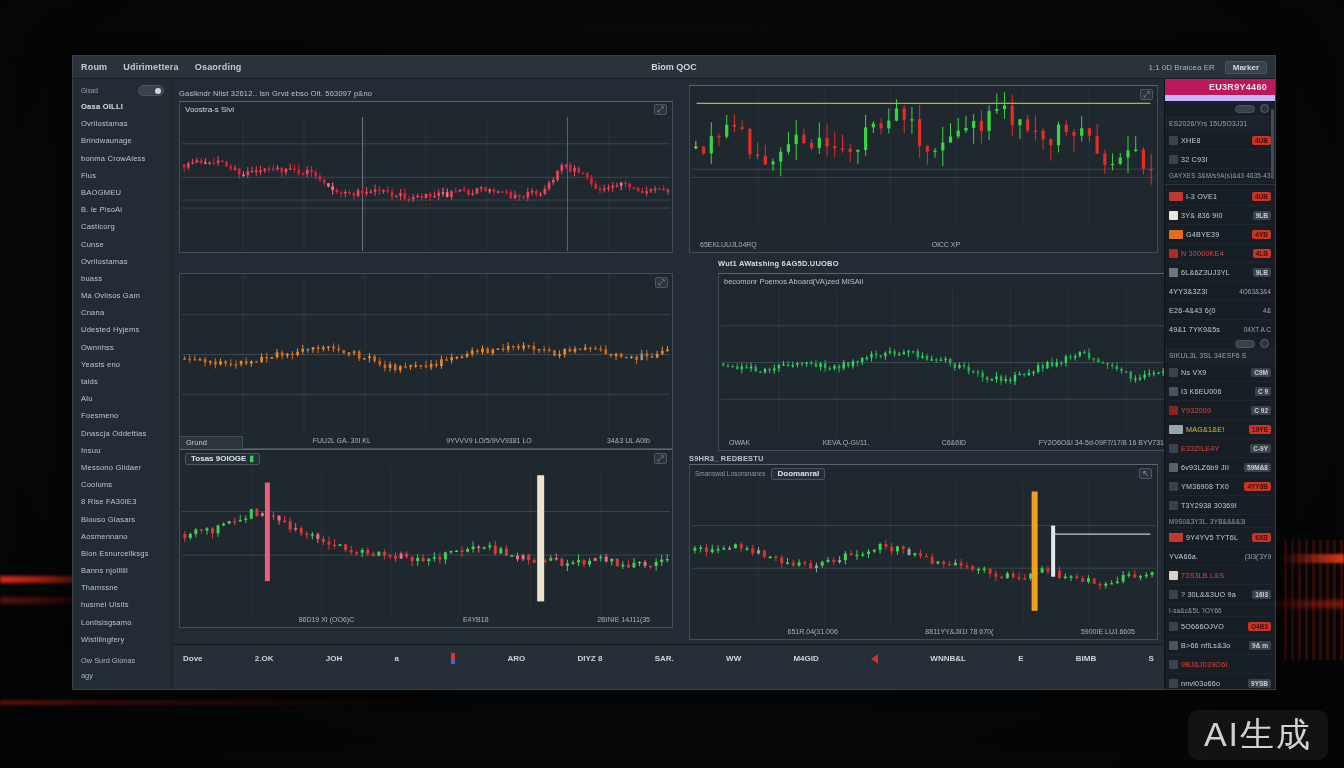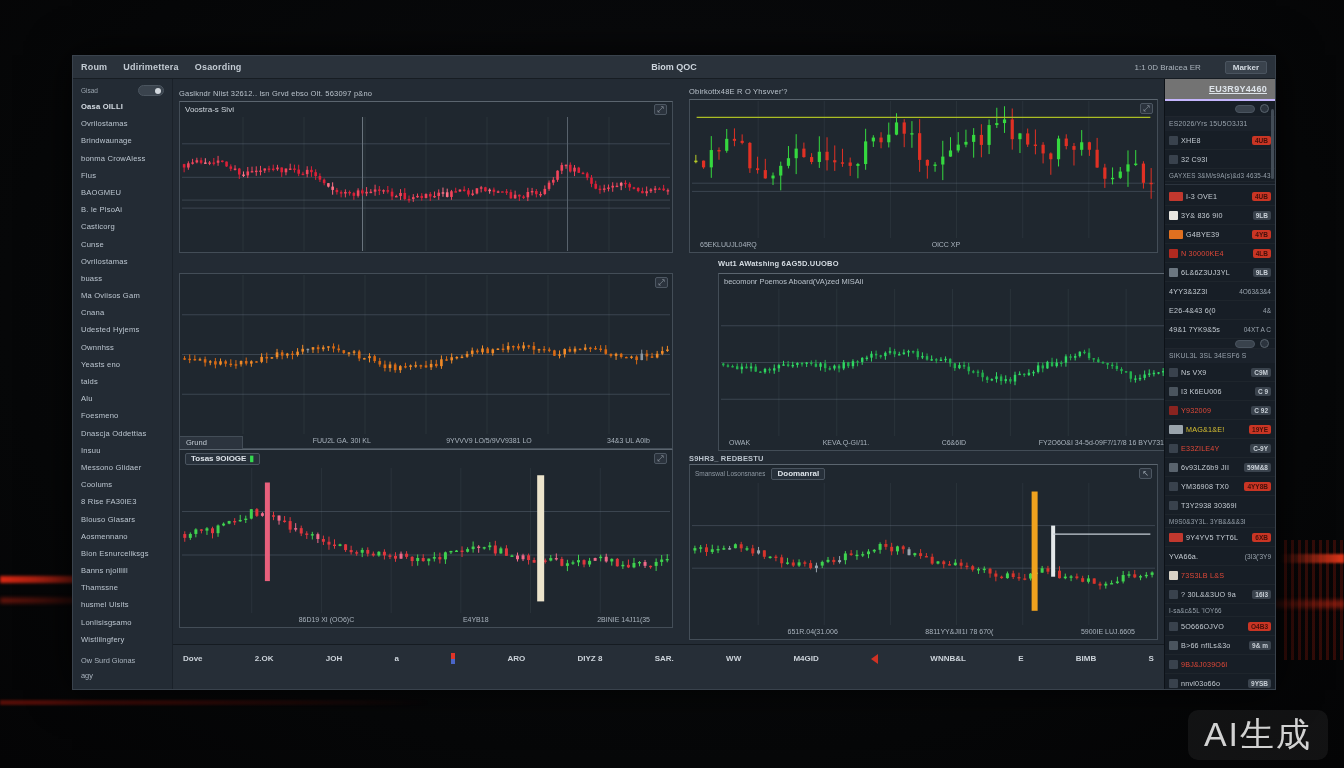--- a/index.html
+++ b/index.html
@@ -22,21 +22,21 @@
   
   .window{
     position:absolute;left:72px;top:55px;width:1204px;height:635px;
     background:#232b34;border:1px solid #39424c;box-shadow:0 0 40px rgba(0,0,0,.8);
   }
   
   .menubar{position:absolute;left:0;top:0;right:0;height:23px;background:#2a323b;border-bottom:1px solid #171d23;
     display:flex;align-items:center;font-size:9px;color:#c3cbd3;padding:0 8px;}
   .menubar .mitem{margin-right:16px;font-weight:bold;letter-spacing:.2px;}
   .menubar .mtitle{position:absolute;left:50%;transform:translateX(-50%);font-weight:bold;color:#cdd5dd;}
-  .menubar .mright{margin-left:auto;display:flex;align-items:center;gap:24px;}
+  .menubar .mright{margin-left:auto;display:flex;align-items:center;gap:10px;}
   .menubar .mstatus{font-size:8px;color:#aab3bc;}
   .menubar .mbtn{background:#3a434d;border:1px solid #4a545f;border-radius:2px;padding:1px 7px;font-size:8px;font-weight:bold;color:#d3dae1;}
 
   
   .sidebar{position:absolute;left:0;top:23px;width:100px;bottom:0;background:#232b34;border-right:1px solid #1a2129;
     display:flex;flex-direction:column;padding:3px 0 6px 8px;overflow:hidden;}
   .sb-head{display:flex;align-items:center;height:16px;}
   .sb-head .sb-mini{font-size:6.5px;color:#9aa4ae;}
   .sb-toggle{margin-left:auto;margin-right:8px;width:26px;height:11px;border-radius:6px;background:#3a434d;border:1px solid #4b555f;position:relative;}
   .sb-toggle::after{content:"";position:absolute;right:2px;top:2px;width:6px;height:6px;border-radius:50%;background:#d2d8de;}
@@ -67,22 +67,22 @@
   .statusbar{position:absolute;left:100px;right:111px;bottom:0;height:45px;background:#262e37;border-top:1px solid #151b21;
     padding:5px 10px 0 10px;}
   .strow{display:flex;justify-content:space-between;align-items:center;height:17px;font-size:8px;color:#ccd3da;font-weight:bold;}
   .strow .st-item{white-space:nowrap;}
   .glyph-candle{display:inline-block;width:4px;height:11px;background:linear-gradient(180deg,#e03428 0 55%,#4a66c8 55% 100%);}
   .glyph-tri{display:inline-block;width:0;height:0;border-top:5px solid transparent;border-bottom:5px solid transparent;border-right:7px solid #d03224;}
 
   
   .watchlist{position:absolute;right:0;top:23px;width:111px;bottom:0;background:#171e26;border-left:1px solid #0d1218;
     display:flex;flex-direction:column;overflow:hidden;}
-  .wl-head{flex:0 0 22px;background:#737373;border-bottom:2px solid #c4b5fd;display:flex;align-items:center;justify-content:flex-end;
-    padding:0 8px;font-size:9px;font-weight:bold;color:#dde3e9;letter-spacing:.3px;text-decoration:underline;}
+  .wl-head{flex:0 0 22px;background:#be185d;border-bottom:6px solid #c4b5fd;display:flex;align-items:center;justify-content:flex-end;
+    padding:0 8px;font-size:9px;font-weight:bold;color:#dde3e9;letter-spacing:.3px;}
   .wl-togrow{flex:0 0 16px;display:flex;align-items:center;justify-content:flex-end;gap:5px;padding:0 6px;border-bottom:1px solid rgba(255,255,255,.04);}
   .wl-pill{width:20px;height:8px;border-radius:4px;background:#39424c;border:1px solid #4a545f;}
   .wl-dotbtn{width:9px;height:9px;border-radius:50%;border:1px solid #5a646e;background:#2b333d;}
   .wl-items{flex:1;overflow:hidden;position:relative;}
   .wl-sec{height:14px;line-height:14px;font-size:6.8px;color:#98a2ac;padding:0 4px;white-space:nowrap;overflow:hidden;letter-spacing:.2px;background:#1b222b;}
   .wl-div{height:3px;border-bottom:1px solid #2b333d;margin-bottom:2px;}
   .wl-row{height:19px;display:flex;align-items:center;gap:3px;padding:0 4px;border-bottom:1px solid rgba(255,255,255,.03);}
   .wl-row.wl-sm{height:13px;}
   .wl-sm .wl-label{font-size:6.3px;color:#96a0aa;}
   .wl-ic{flex:0 0 9px;width:9px;height:9px;border-radius:1px;background:#39424d;}
@@ -418,21 +418,20 @@
             <line x1="481.6347826086957" x2="481.6347826086957" y1="67.84608182985457" y2="74.04470909321462" stroke="#dc2038" stroke-width="1"></line>
             <rect x="480.33478260869566" y="71.56032314382429" width="2.6" height="1.6903601722794974" fill="#dc2038"></rect>
             <line x1="485.8782608695653" x2="485.8782608695653" y1="71.48942752974295" y2="77.80312459243429" stroke="#f2455c" stroke-width="1"></line>
             <rect x="484.57826086956527" y="73.12073062336074" width="2.6" height="1.4" fill="#f2455c"></rect>
           </svg>
         </div>
     </div>
   </div>
 
   <div class="panel" style="left:616px;top:29px;width:469px;height:168px;">
-    <div class="pheader">Obirkottx48E R O Yhsvver'?</div>
     <div class="pbox">
       <span class="exp exp-abs">⤢</span>
       <div class="chart">
           <svg width="463" height="137">
             <line x1="0" x2="463" y1="82.2" y2="82.2" stroke="#3b4550" stroke-width="1"></line>
             <line x1="0" x2="463" y1="90.42" y2="90.42" stroke="#3b4550" stroke-width="1"></line>
             <line x1="66.14285714285714" x2="66.14285714285714" y1="0" y2="137" stroke="rgba(140,155,170,0.10)" stroke-width="1"></line>
             <line x1="132.28571428571428" x2="132.28571428571428" y1="0" y2="137" stroke="rgba(140,155,170,0.10)" stroke-width="1"></line>
             <line x1="198.42857142857142" x2="198.42857142857142" y1="0" y2="137" stroke="rgba(140,155,170,0.10)" stroke-width="1"></line>
             <line x1="264.57142857142856" x2="264.57142857142856" y1="0" y2="137" stroke="rgba(140,155,170,0.10)" stroke-width="1"></line>

